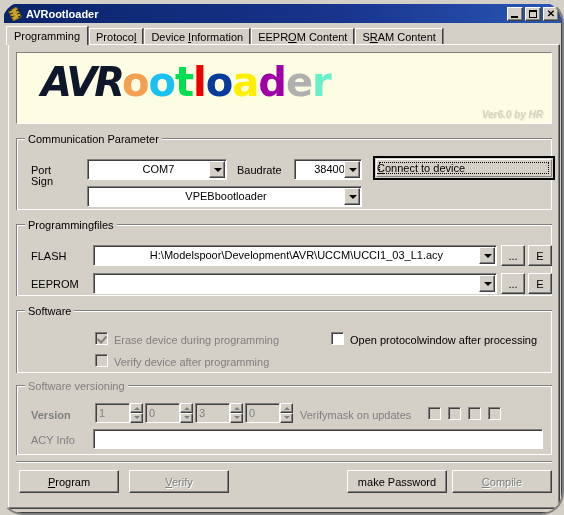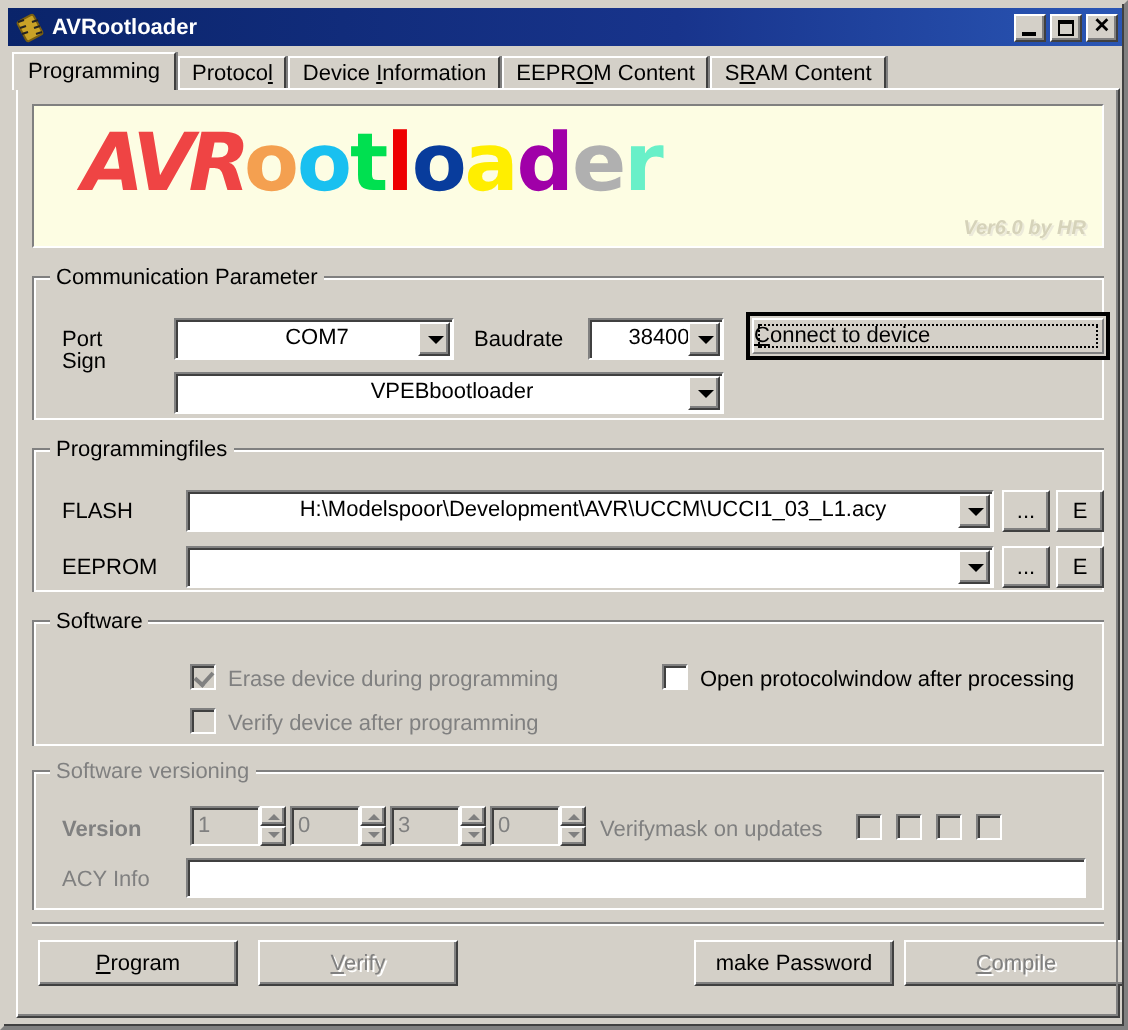--- a/index.html
+++ b/index.html
@@ -17,20 +17,21 @@
     position: relative;
     width: 564px;
     height: 515px;
     box-sizing: border-box;
     background: #d4d0c8;
     border-left: 2px solid #d4d0c8;
     border-top: 2px solid #d4d0c8;
     border-right: 2px solid #808080;
     border-bottom: 2px solid #808080;
     overflow: hidden;
+    border-radius: 23px;
   }
   #app::after{
     content:"";
     position:absolute; left:0; top:0; right:0; bottom:0;
     border-right:1px solid #404040;
     border-bottom:1px solid #404040;
     pointer-events:none;
   }
 
   
@@ -148,21 +149,21 @@
   .logo {
     position:absolute; left:24px; top:6px;
     font-family:"DejaVu Sans", sans-serif;
     font-size:40px;
     font-weight:bold;
     font-style:italic;
     letter-spacing:-2px;
     line-height:46px;
     white-space:nowrap;
   }
-  .logo .blk { color:#ef4444; letter-spacing:-3px; }
+  .logo .blk { color:#0f172a; letter-spacing:-3px; }
   .logo .ro { font-style:normal; letter-spacing:-1px; font-size:40px; }
   .verinfo {
     position:absolute; right:8px; bottom:3px;
     font-family:"Liberation Sans",sans-serif;
     font-size:10px;
     font-style:italic;
     font-weight:bold;
     color:#d6d3ba;
     text-shadow: 1px 1px 0 #eceada;
   }
@@ -528,18 +529,18 @@
 
     <div class="btn" style="left:10px; top:425px; width:100px; height:23px;">
         <span><u>P</u>rogram</span>
       </div>
     <div class="btn dim" style="left:120px; top:425px; width:100px; height:23px;">
         <span><u>V</u>erify</span>
       </div>
     <div class="btn" style="left:338px; top:425px; width:100px; height:23px;">
         <span>make Password</span>
       </div>
-    <div class="btn dim" style="left:443px; top:425px; width:112px; height:23px;">
+    <div class="btn dim" style="left:443px; top:425px; width:100px; height:23px;">
         <span><u>C</u>ompile</span>
       </div>
 
   </div>
 </div>
 
 </body></html>

